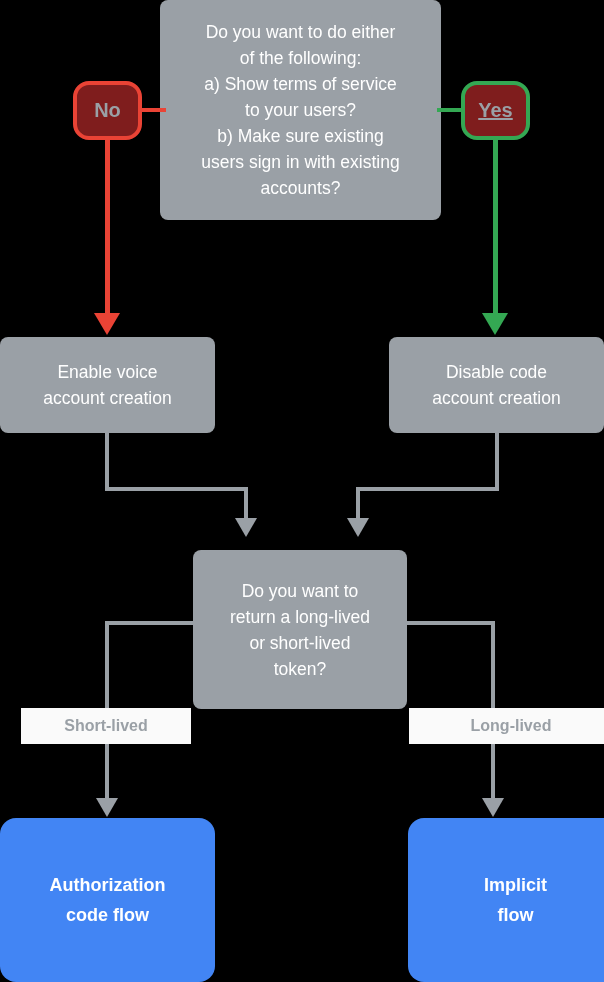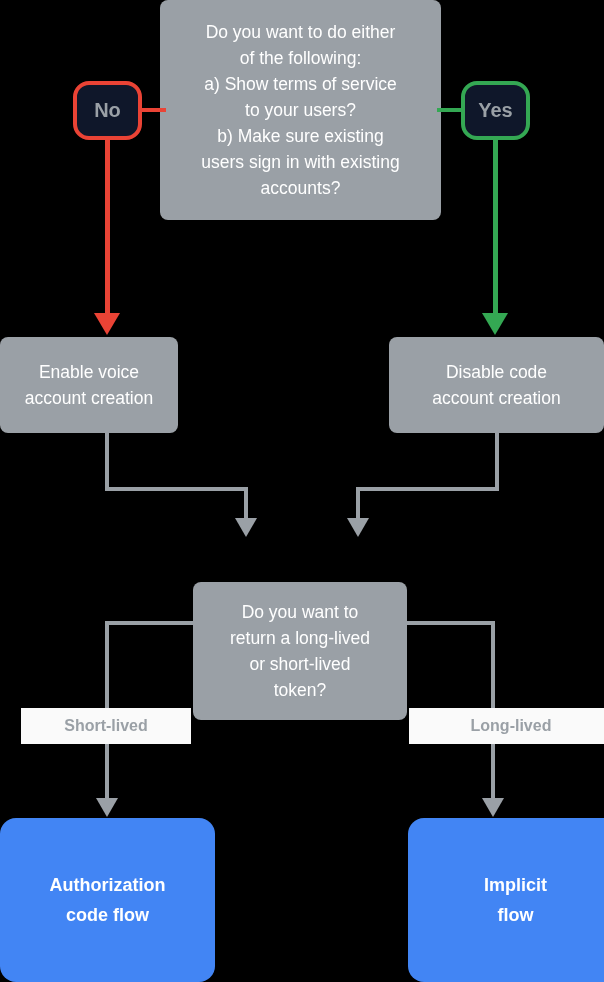--- a/index.html
+++ b/index.html
@@ -42,29 +42,29 @@
     border-radius: 16px;
   }
 
   
   .pill {
     position: absolute;
     box-sizing: border-box;
     display: flex;
     align-items: center;
     justify-content: center;
-    background: #0f172a;
+    background: #7f1d1d;
     border-radius: 16px;
     font-size: 20px;
     font-weight: 700;
     color: #9aa0a6;
     z-index: 5;
   }
   .pill-no  { border: 4px solid #ea4335; }
-  .pill-yes { border: 4px solid #34a853; }
+  .pill-yes { border: 4px solid #34a853; text-decoration: underline; }
 
   
   .edge-label {
     position: absolute;
     box-sizing: border-box;
     display: flex;
     align-items: center;
     justify-content: center;
     background: #fafafa;
     color: #9aa0a6;
@@ -122,41 +122,41 @@
   <div class="pill pill-yes" style="left:461px; top:81px; width:69px; height:59px;">
     <span>Yes</span>
   </div>
 
   <div class="line line-v c-red" style="left:105px; top:136px; width:5px; height:180px;"></div>
   <div class="arrow arrow-red" style="left:94px; top:313px;"></div>
 
   <div class="line line-v c-green" style="left:493px; top:136px; width:5px; height:180px;"></div>
   <div class="arrow arrow-green" style="left:482px; top:313px;"></div>
 
-  <div class="node node-gray" style="left:0px; top:337px; width:178px; height:96px;">
+  <div class="node node-gray" style="left:0px; top:337px; width:215px; height:96px;">
     <span class="txt">Enable voice
 account creation</span>
   </div>
 
   <div class="node node-gray" style="left:389px; top:337px; width:215px; height:96px;">
     <span class="txt">Disable code
 account creation</span>
   </div>
 
   <div class="line line-v c-gray" style="left:105px; top:433px; height:58px;"></div>
   <div class="line line-h c-gray" style="left:105px; top:487px; width:143px;"></div>
   <div class="line line-v c-gray" style="left:244px; top:487px; height:33px;"></div>
   <div class="arrow arrow-gray" style="left:235px; top:518px;"></div>
 
   <div class="line line-v c-gray" style="left:495px; top:433px; height:58px;"></div>
   <div class="line line-h c-gray" style="left:356px; top:487px; width:143px;"></div>
   <div class="line line-v c-gray" style="left:356px; top:487px; height:33px;"></div>
   <div class="arrow arrow-gray" style="left:347px; top:518px;"></div>
 
-  <div class="node node-gray" style="left:193px; top:582px; width:214px; height:138px;">
+  <div class="node node-gray" style="left:193px; top:550px; width:214px; height:159px;">
     <span class="txt">Do you want to
 return a long-lived
 or short-lived
 token?</span>
   </div>
 
   <div class="line line-h c-gray" style="left:105px; top:621px; width:92px;"></div>
   <div class="line line-v c-gray" style="left:105px; top:621px; height:180px;"></div>
   <div class="arrow arrow-gray" style="left:96px; top:798px;"></div>
 

